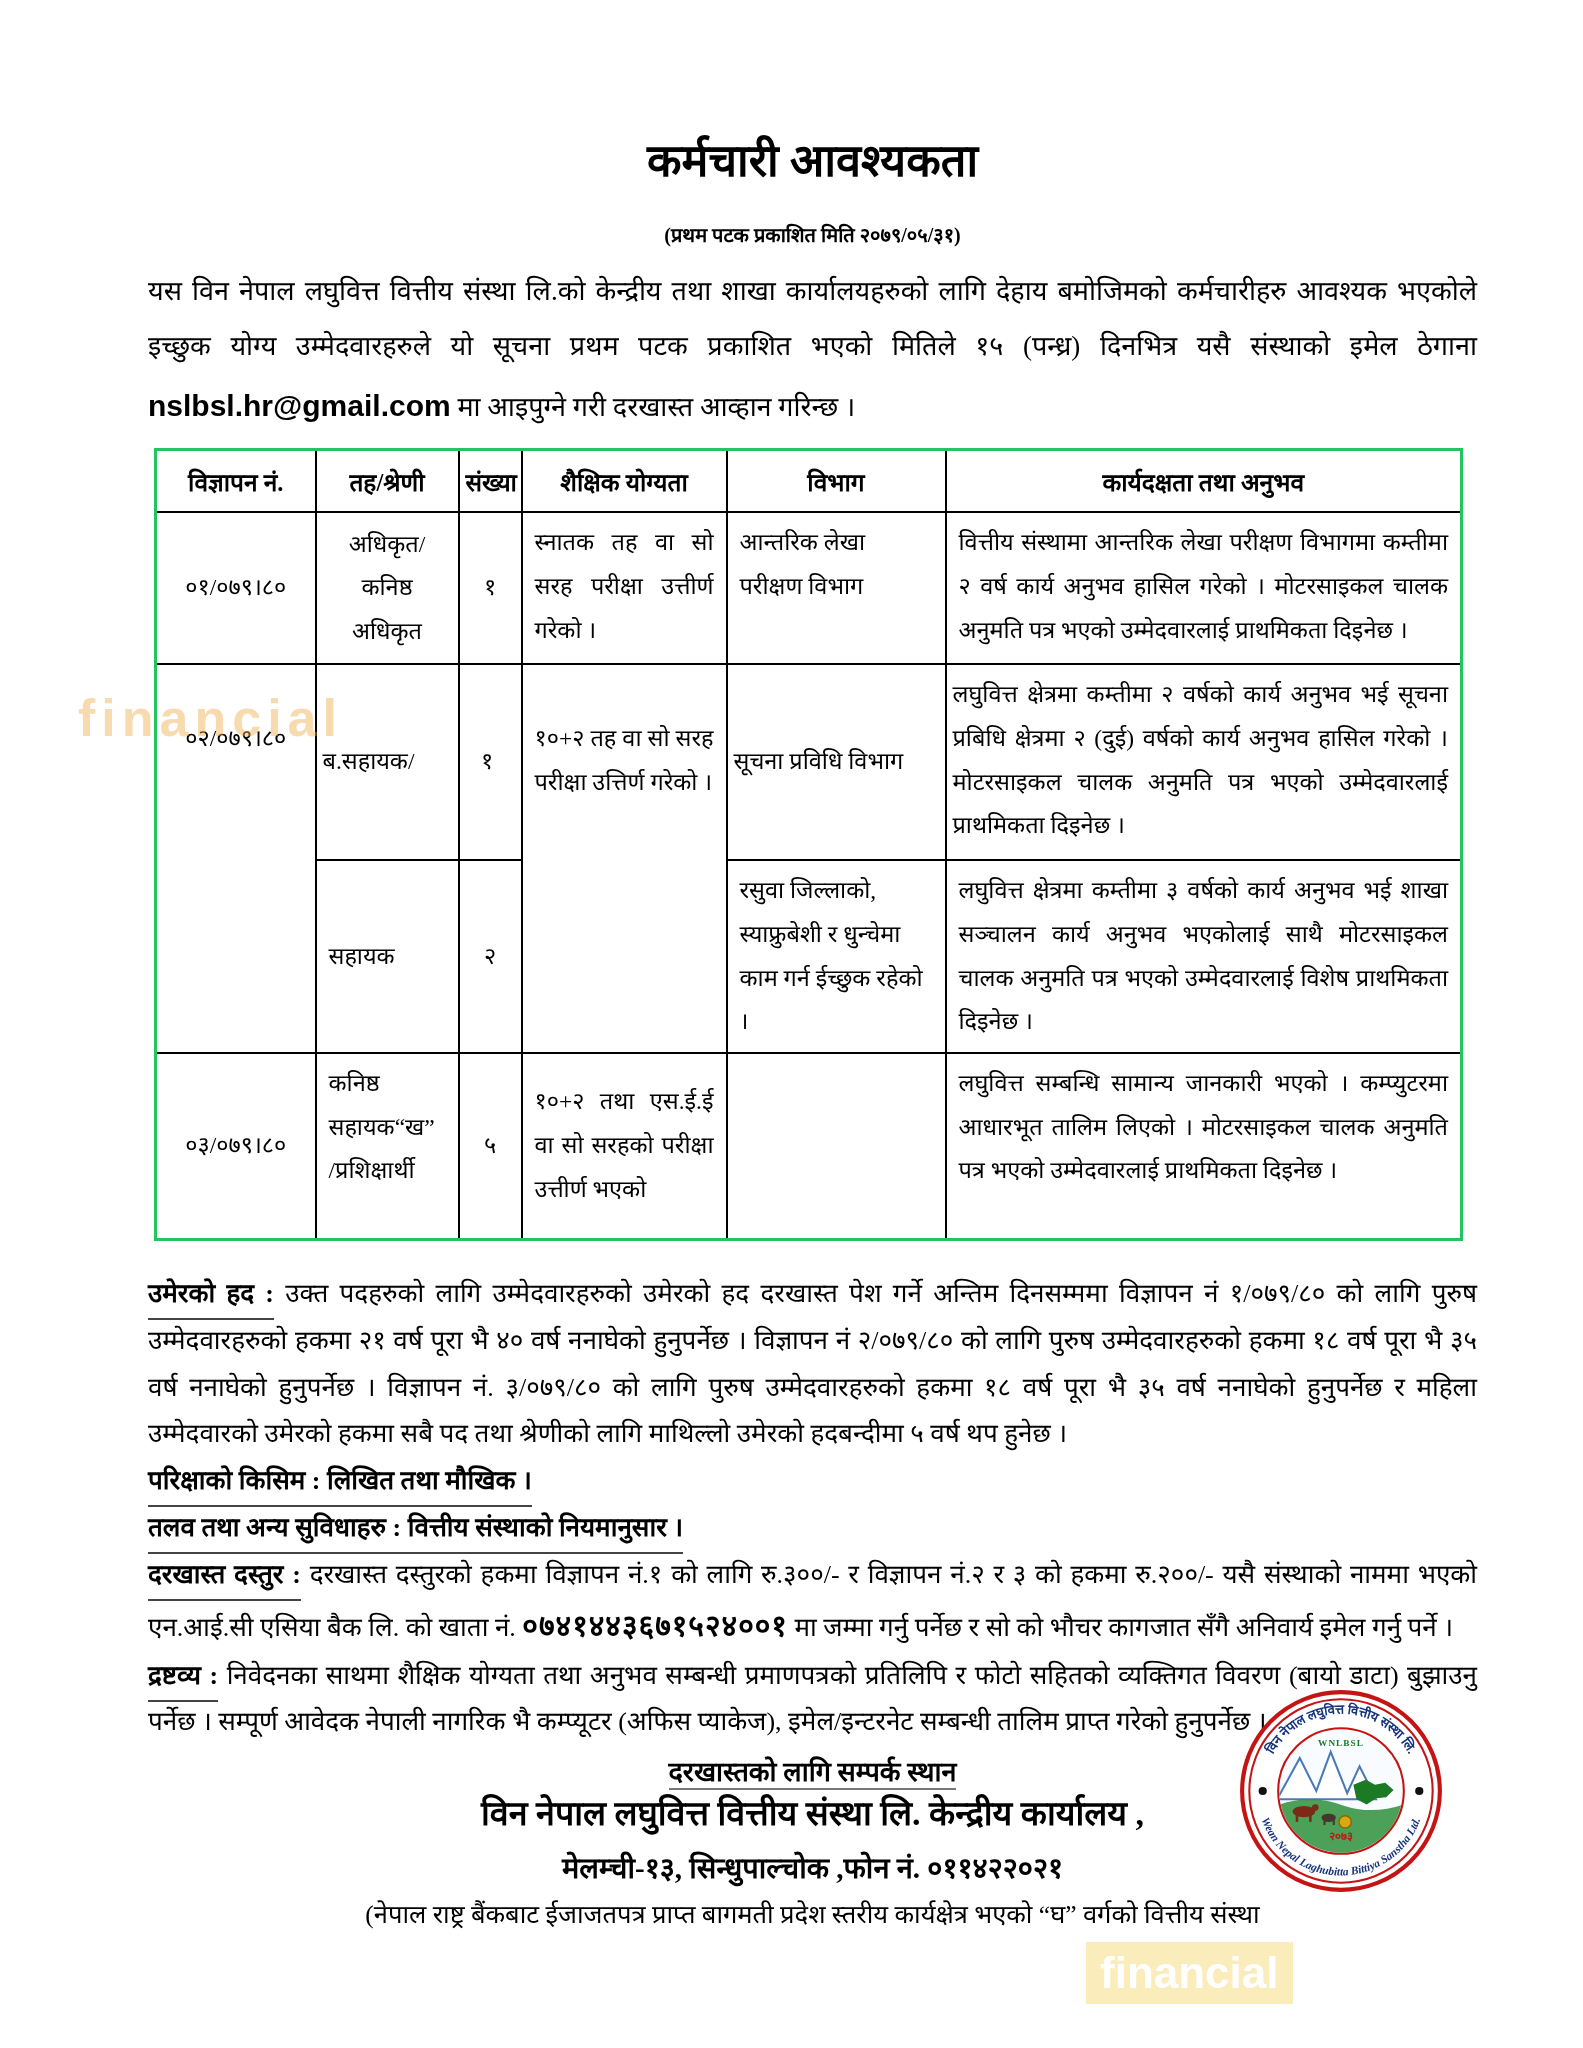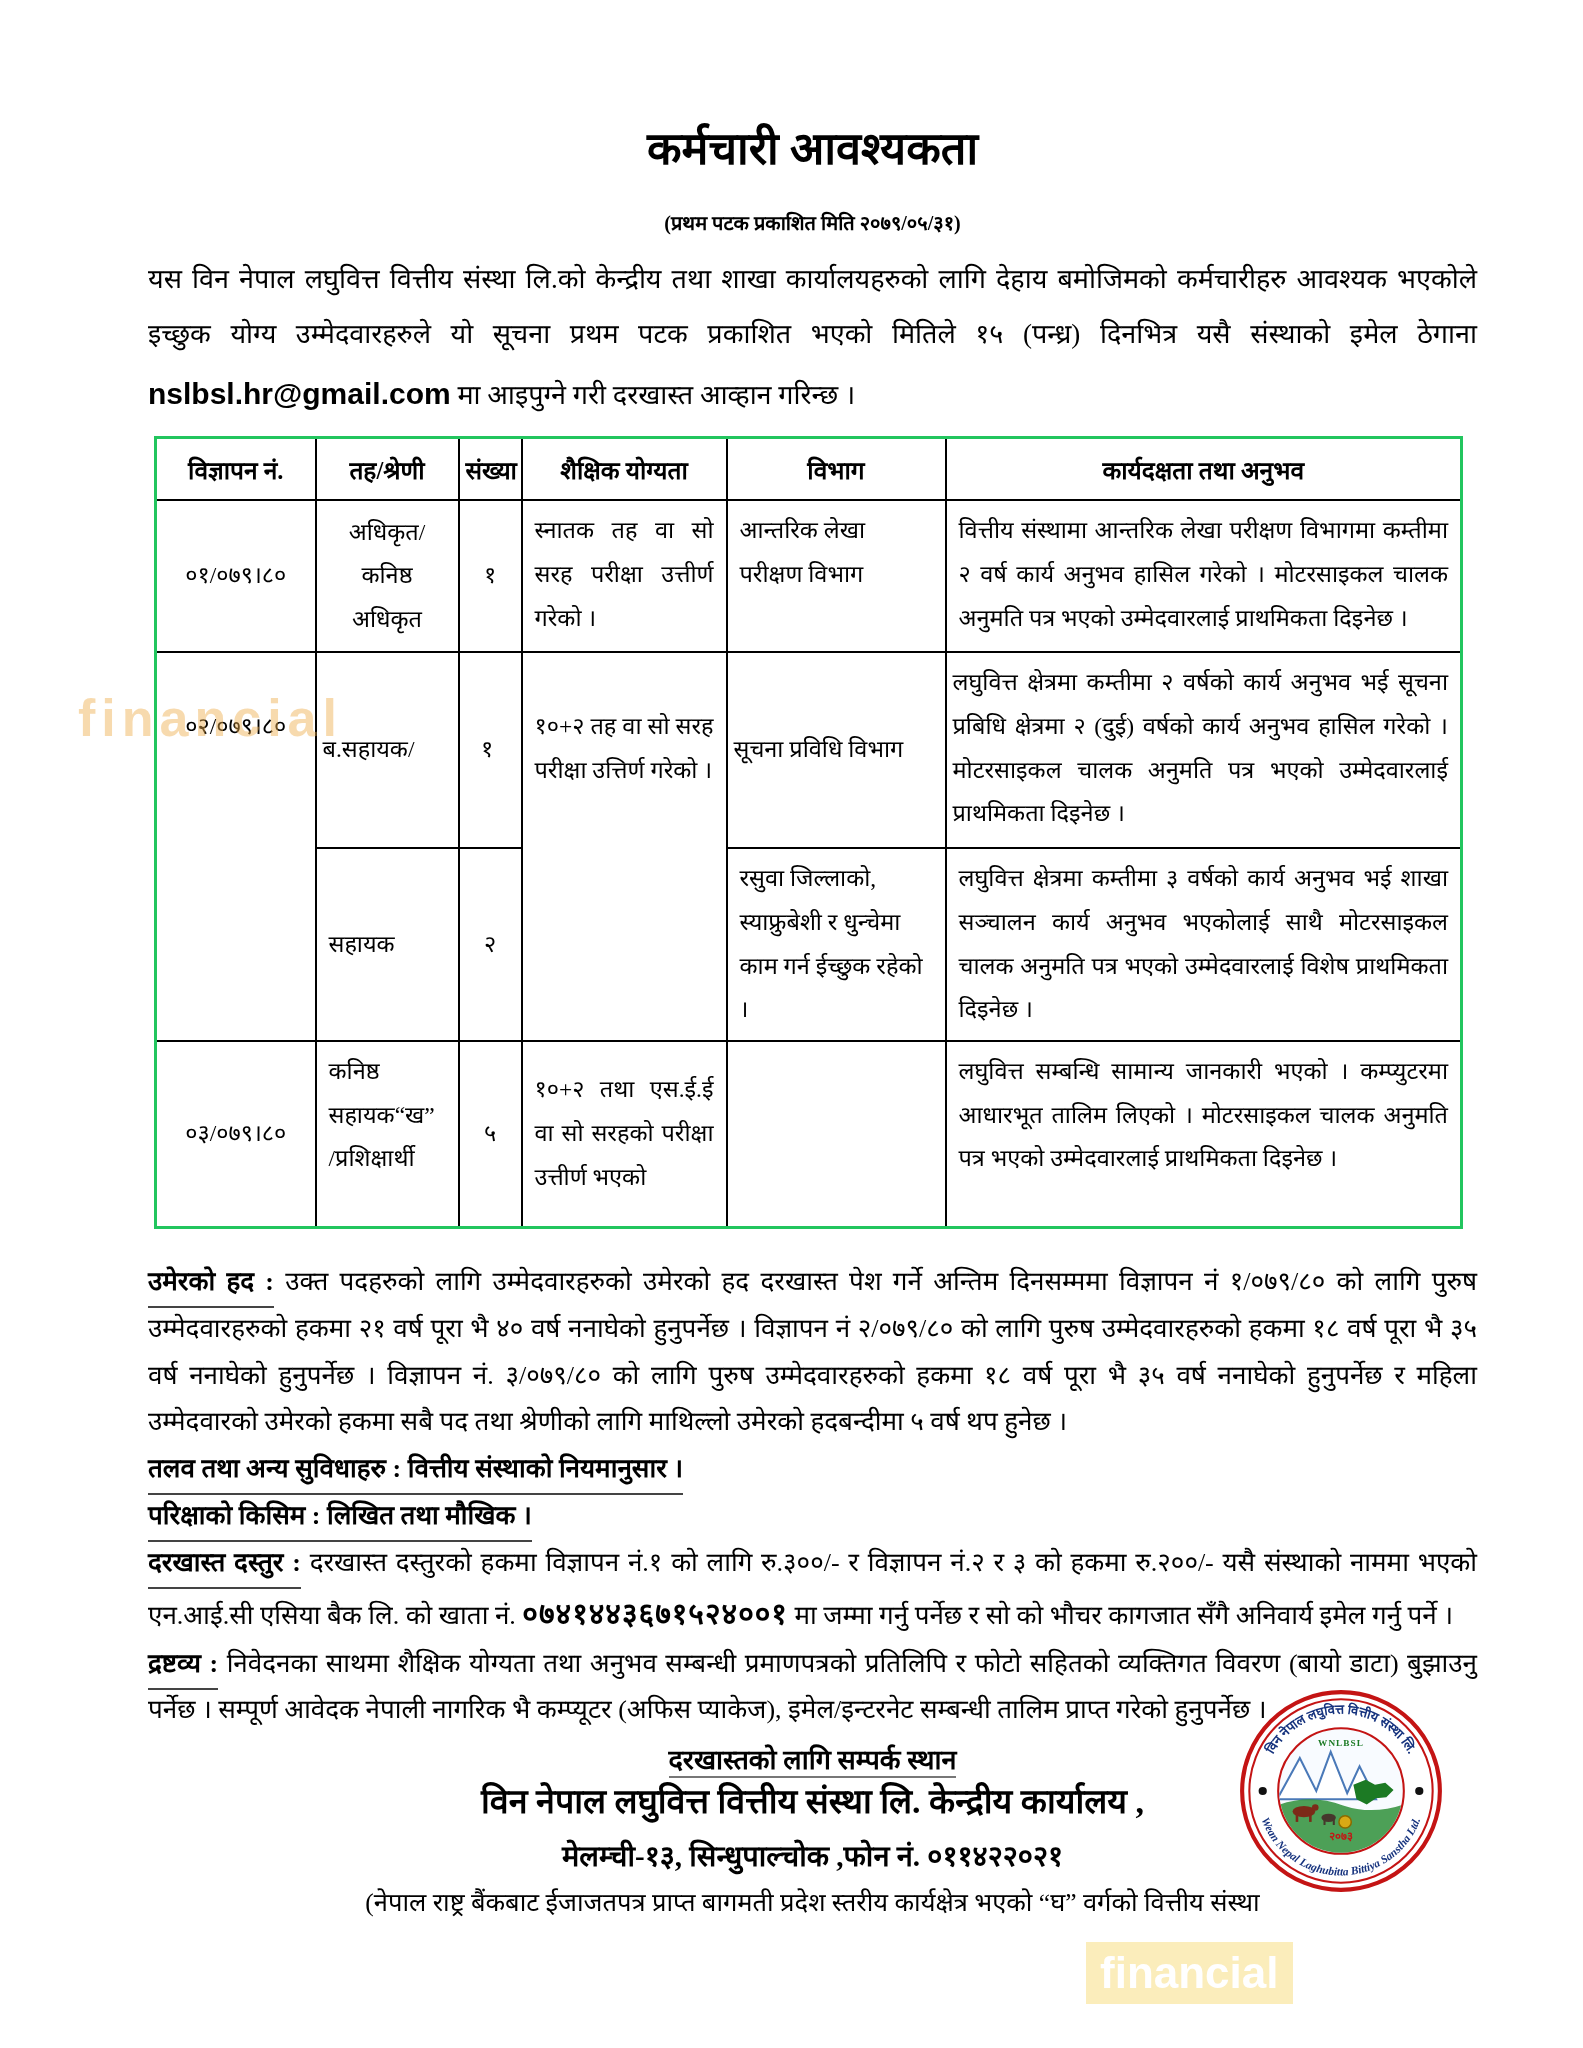--- a/index.html
+++ b/index.html
@@ -1,21 +1,21 @@
 <!DOCTYPE html>
 <html><head>
 <meta charset="utf-8">
 <style>
   html,body { margin:0; padding:0; background:#ffffff; }
   .page {
     position:relative; width:1583px; height:2048px; background:#ffffff;
     font-family:"Liberation Serif","DejaVu Serif",serif; color:#000;
     overflow:hidden;
   }
-  .content { position:absolute; left:148px; right:106px; top:4px; }
+  .content { position:absolute; left:148px; right:106px; top:16px; }
 
   .title { margin-top:112px; text-align:center; font-size:45px; font-weight:bold; }
   .subtitle { margin-top:32px; text-align:center; font-size:20px; font-weight:bold; }
 
   .intro { margin:16px 0 0 0; font-size:27px; line-height:2.05; text-align:justify; }
   .email { font-family:"Liberation Sans","DejaVu Sans",sans-serif; font-weight:bold; font-size:30px; }
 
   table.vt { border-collapse:collapse; width:1306px; margin:12px 0 0 6px;
              font-size:23.5px; table-layout:fixed; }
   table.vt { border:3px solid #22c55e; }
@@ -122,25 +122,25 @@
         </tr>
       </tbody>
     </table>
 
     <p class="sec first">
       <span class="lbl">उमेरको हद :</span>
       <span>उक्त पदहरुको लागि उम्मेदवारहरुको उमेरको हद दरखास्त पेश गर्ने अन्तिम दिनसम्ममा विज्ञापन नं १/०७९/८० को लागि पुरुष उम्मेदवारहरुको हकमा २१ वर्ष पूरा भै ४० वर्ष ननाघेको हुनुपर्नेछ । विज्ञापन नं २/०७९/८० को लागि पुरुष उम्मेदवारहरुको हकमा १८ वर्ष पूरा भै ३५ वर्ष ननाघेको हुनुपर्नेछ । विज्ञापन नं. ३/०७९/८० को लागि पुरुष उम्मेदवारहरुको हकमा १८ वर्ष पूरा भै ३५ वर्ष ननाघेको हुनुपर्नेछ र महिला उम्मेदवारको उमेरको हकमा सबै पद तथा श्रेणीको लागि माथिल्लो उमेरको हदबन्दीमा ५ वर्ष थप हुनेछ ।</span>
     </p>
 
     <p class="sec">
+      <span class="lbl">परिक्षाको किसिम : लिखित तथा मौखिक ।</span>
+    </p>
+
+    <p class="sec">
       <span class="lbl">तलव तथा अन्य सुविधाहरु : वित्तीय संस्थाको नियमानुसार ।</span>
-    </p>
-
-    <p class="sec">
-      <span class="lbl">परिक्षाको किसिम : लिखित तथा मौखिक ।</span>
     </p>
 
     <p class="sec">
       <span class="lbl">दरखास्त दस्तुर :</span>
       <span>दरखास्त दस्तुरको हकमा विज्ञापन नं.१ को लागि रु.३००/- र विज्ञापन नं.२ र ३ को हकमा रु.२००/- यसै संस्थाको नाममा भएको एन.आई.सी एसिया बैक लि. को खाता नं.</span>
       <span class="account">०७४१४४३६७१५२४००१</span>
       <span>मा जम्मा गर्नु पर्नेछ र सो को भौचर कागजात सँगै अनिवार्य इमेल गर्नु पर्ने ।</span>
     </p>
 
     <p class="sec">

